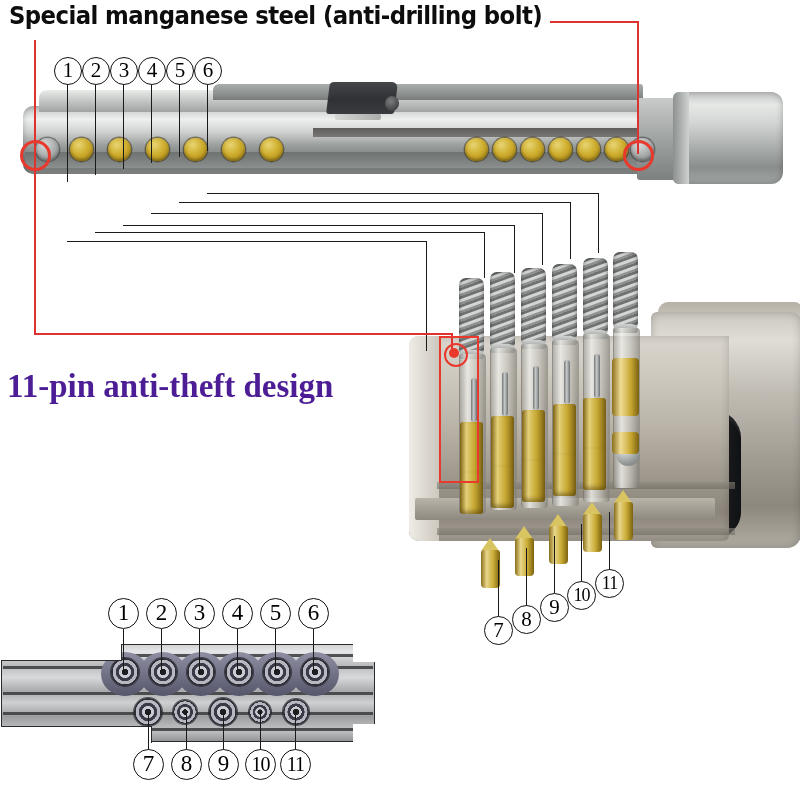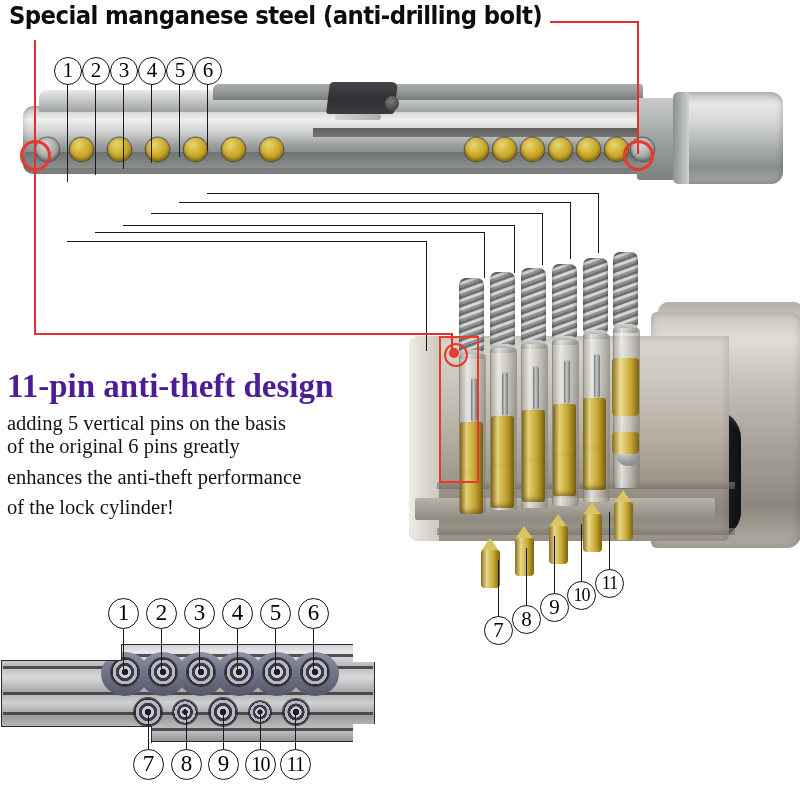--- a/index.html
+++ b/index.html
@@ -519,26 +519,20 @@
     <span>9</span>
   </div>
   <div class="badge b-r wide" style="left:566px;top:581px;">
     <span>10</span>
   </div>
   <div class="badge b-r wide" style="left:594px;top:569px;">
     <span>11</span>
   </div>
 
   <div class="abs" id="headline">11-pin anti-theft design</div>
-  <div class="abs" id="bodycopy">
-    <span class="ln tight">adding 5 vertical pins on the basis</span>
-    <span class="ln tight">of the original 6 pins greatly</span>
-    <span class="ln" style="margin-top:7px;">enhances the anti-theft performance</span>
-    <span class="ln" style="margin-top:5px;">of the lock cylinder!</span>
-  </div>
 
   <div class="abs" id="schematic">
     <div class="scBody"></div>
 
     <div class="scGroove" style="left:2px;top:18px;width:370px;"></div>
     <div class="scGroove" style="left:2px;top:30px;width:370px;"></div>
     <div class="scGroove" style="left:2px;top:56px;width:370px;"></div>
     <div class="scGroove" style="left:2px;top:76px;width:370px;"></div>
     <div class="scGroove" style="left:2px;top:92px;width:370px;"></div>
 

